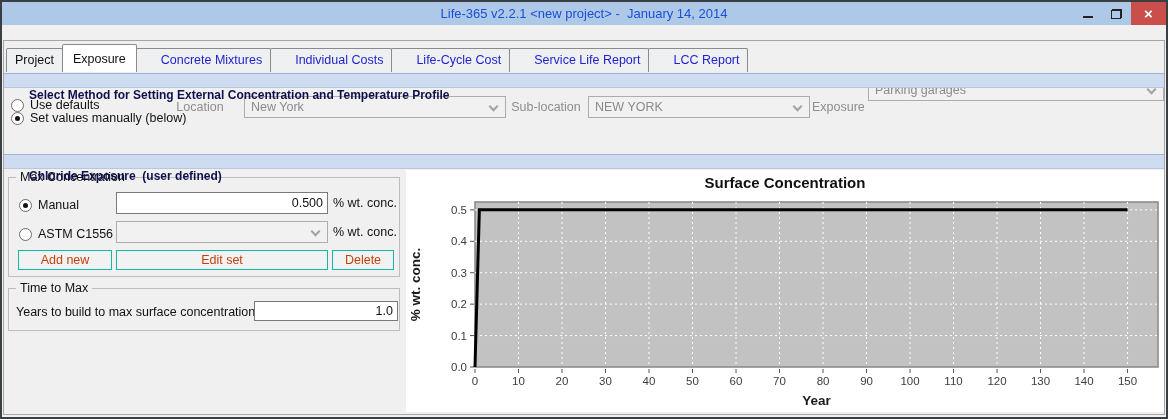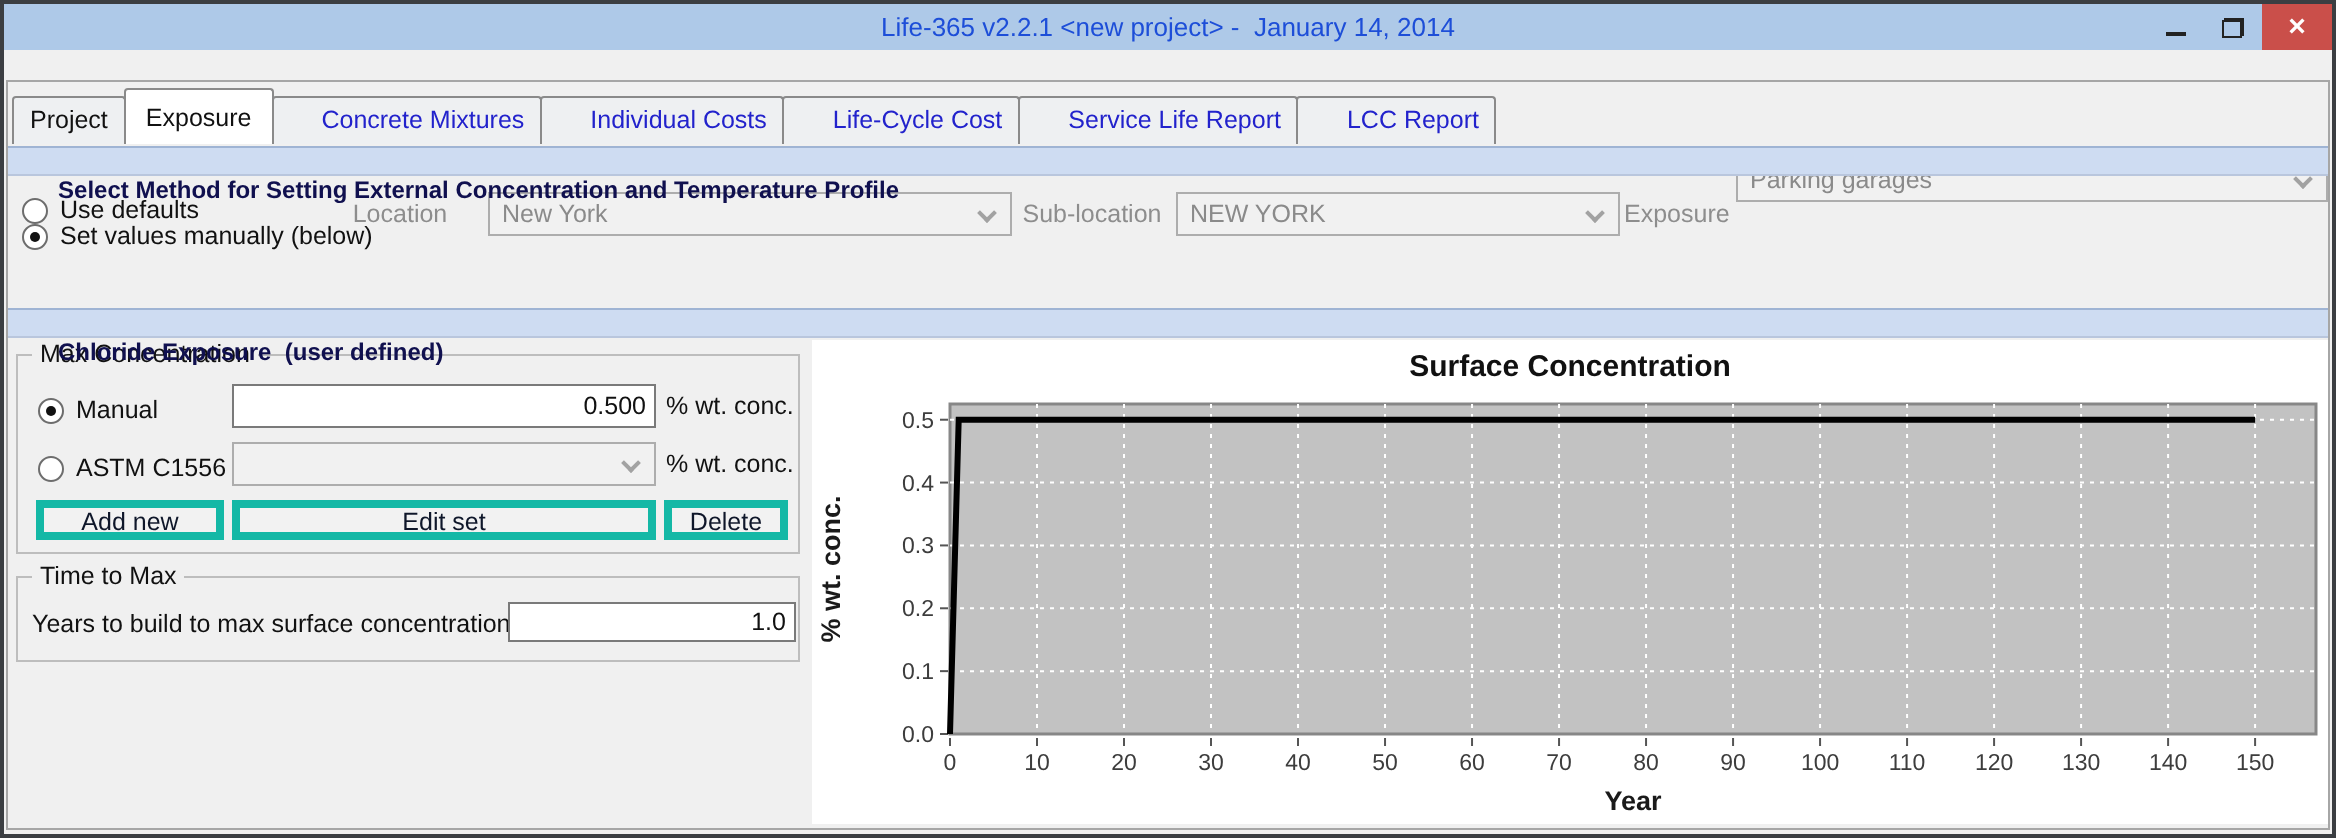--- a/index.html
+++ b/index.html
@@ -36,21 +36,21 @@
   .radio{width:13px; height:13px; border:1px solid #6d6d6d; border-radius:50%; background:#fff; position:relative; flex:none;}
   .radio.checked::after{content:""; position:absolute; left:3px; top:3px; width:5px; height:5px; border-radius:50%; background:#111;}
   .rlabel{font-size:12.5px; color:#111; white-space:pre;}
   .combo{position:absolute; height:22px; background:#f1f1f1; border:1px solid #adadad;}
   .combo .combo-text{position:absolute; left:6px; top:0; line-height:20px; font-size:12.5px; color:#8a8a8a; white-space:pre;}
   .chev{position:absolute; right:8px; top:6px; width:7px; height:7px; border-right:2px solid #a2a2a2; border-bottom:2px solid #a2a2a2; transform:rotate(45deg);}
   .tfield{position:absolute; height:22px; border:1px solid #7a7a7a; background:#fff; font-family:"Liberation Sans",sans-serif; font-size:12.5px; color:#111; text-align:right; padding:0 4px 0 2px;}
   .group{position:absolute; border:1px solid #bdbdbd; background:var(--panel-bg);}
   .gtitle{position:absolute; top:-8px; left:7px; background:var(--panel-bg); padding:0 4px; font-size:12.5px; color:#111;}
   .unit{position:absolute; font-size:12.5px; color:#111; line-height:22px; white-space:pre;}
-  .gbtn{position:absolute; height:20px; background:#f2f2f2; border:4px solid #14b8a6; color:#0f172a; font-family:"Liberation Sans",sans-serif; font-size:12.5px; cursor:default;}
+  .gbtn{position:absolute; height:20px; background:#f2f2f2; border:1px solid #14b8a6; color:#c2410c; font-family:"Liberation Sans",sans-serif; font-size:12.5px; cursor:default;}
   .glabel{position:absolute; font-size:12.5px; color:#111; white-space:pre;}
   .chartpanel{position:absolute; left:404px; top:145px; width:758px; height:242px; background:var(--chart-bg);}
   svg{font-family:"Liberation Sans",sans-serif; display:block;}
 </style>
 </head>
 <body>
 
 <div class="window">
   <div class="titlebar">
     <span class="title">Life-365 v2.2.1 &lt;new project&gt; -  January 14, 2014</span>

